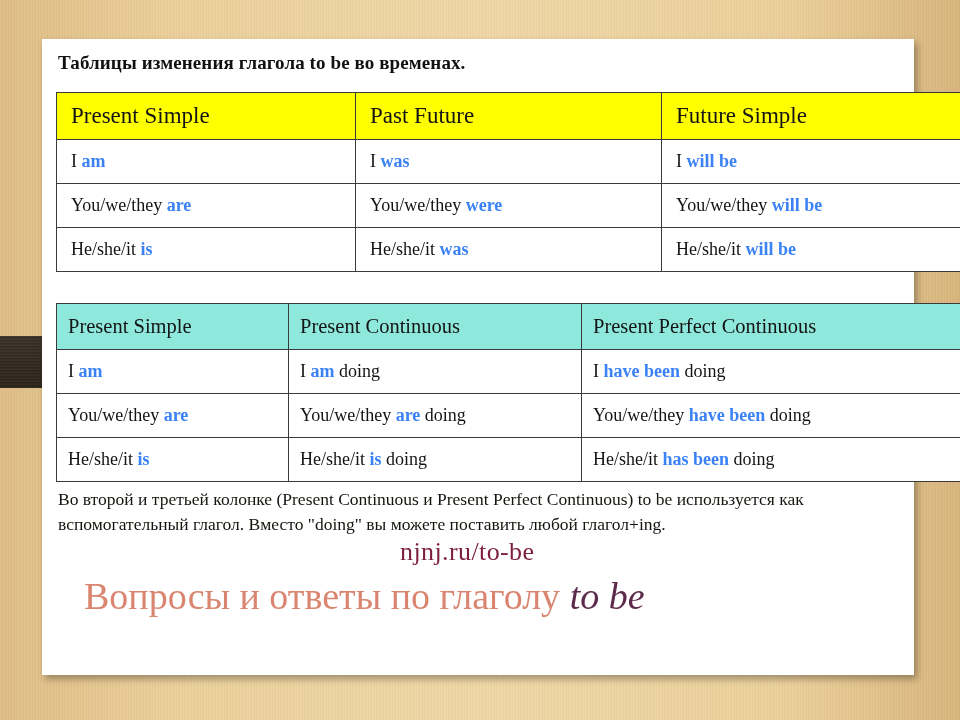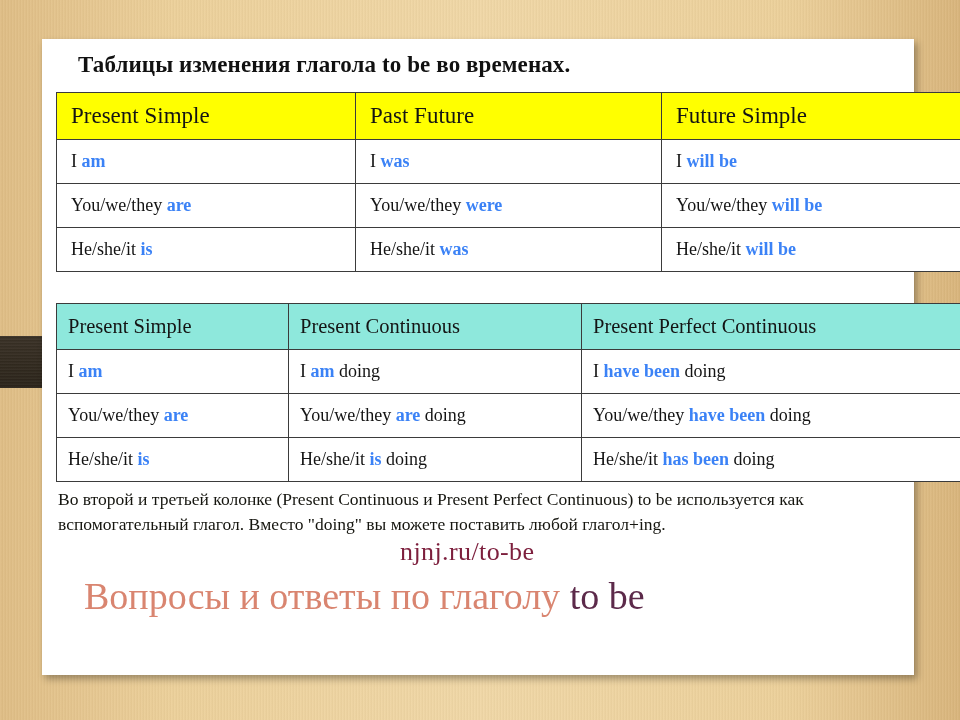--- a/index.html
+++ b/index.html
@@ -57,23 +57,23 @@
     position: absolute;
     left: 0; top: 0;
     width: 872px;
     height: 636px;
     padding: 0;
   }
 
   
   #doc-title {
     position: absolute;
-    left: 36px;
+    left: 16px;
     top: 13px;
-    font-size: 23px;
+    font-size: 19px;
     font-weight: bold;
     color: #111111;
     letter-spacing: 0.1px;
     white-space: nowrap;
   }
 
   
   table.verb-table {
     position: absolute;
     border-collapse: collapse;
@@ -138,20 +138,21 @@
     position: absolute;
     left: 42px;
     top: 535px;
     width: 800px;
     font-size: 38px;
     color: #d98570;
     white-space: nowrap;
   }
   #big-heading .accent {
     color: #5c2a4a;
+    font-style: italic;
   }
 </style>
 </head>
 <body>
 
 <div id="wood-bg"></div>
 <div id="wood-band-left" class="wood-band"></div>
 <div id="wood-band-right" class="wood-band"></div>
 
 <div id="sheet">

